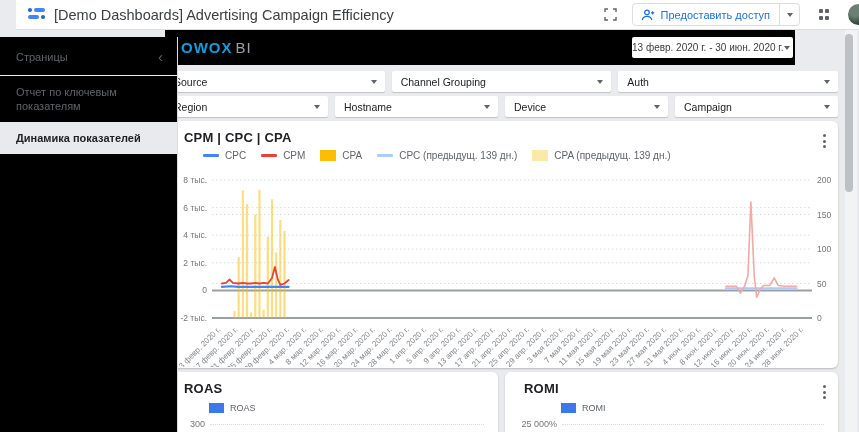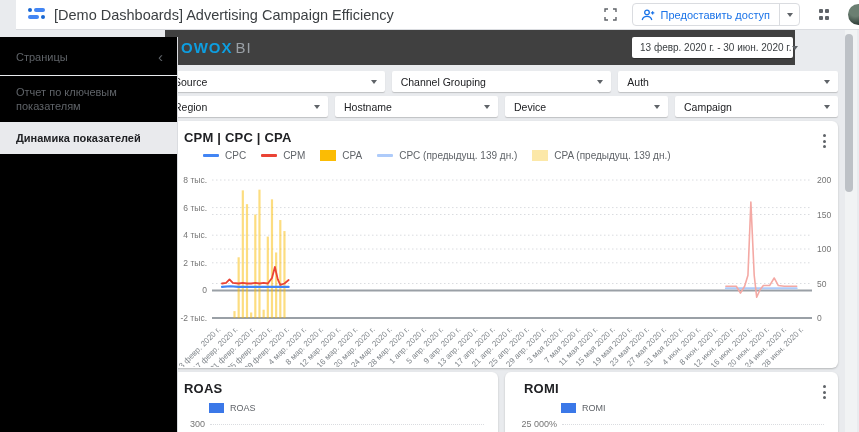--- a/index.html
+++ b/index.html
@@ -38,26 +38,26 @@
   .sb-collapse{font-size:15px;color:#5f6368;cursor:pointer;line-height:10px}
   .sb-divider{height:1px;background:#e8eaed}
   .sb-item{padding:9px 16px;font-size:11px;line-height:14px;color:#5f6368;cursor:pointer}
   .sb-item.active{background:#e9eaed;color:#202124;font-weight:bold}
 
   
   .report{position:absolute;left:150px;top:30px;width:709px;height:402px;background:#e9ebee}
   .scrolltrack{position:absolute;right:2px;top:0;width:12px;height:402px;background:#f1f3f4}
   .scrollthumb{position:absolute;right:4px;top:4px;width:8px;height:158px;border-radius:4px;background:#bdc1c6;cursor:pointer}
 
-  .brandbar{position:absolute;left:15px;top:0;width:630px;height:35px;background:#404040;display:flex;align-items:center}
+  .brandbar{position:absolute;left:15px;top:0;width:630px;height:35px;background:#000000;display:flex;align-items:center}
   .owox{margin-left:16px;font-size:15px;font-weight:bold;letter-spacing:1px;color:#0d9ee0}
   .owox-bi{font-size:15px;letter-spacing:1px;color:#9aa0a6;margin-left:3px}
   .datebox{position:absolute;right:2px;top:7px;width:161px;height:21px;background:#fff;border-radius:2px;
     display:flex;align-items:center;cursor:pointer;box-shadow:0 1px 1px rgba(0,0,0,.3)}
-  .datebox span{font-size:10px;color:#3c4043;margin-left:8px;white-space:nowrap}
+  .datebox span{font-size:10px;color:#3c4043;margin-left:0;white-space:nowrap}
   .datebox .caret{margin-left:auto;margin-right:7px}
 
   .filters{position:absolute;left:15px;top:41px;width:673px}
   .f-row{display:flex;gap:7px;margin-bottom:4px}
   .chip{flex:1;height:21px;background:#fff;border-radius:2px;display:flex;align-items:center;
     box-shadow:0 1px 1px rgba(0,0,0,.18);cursor:pointer}
   .chip span{font-size:10.5px;color:#202124;margin-left:9px}
   .chip .caret{margin-left:auto;margin-right:8px}
 
   .card{position:absolute;background:#fff;border-radius:6px;box-shadow:0 1px 2px rgba(0,0,0,.22)}

